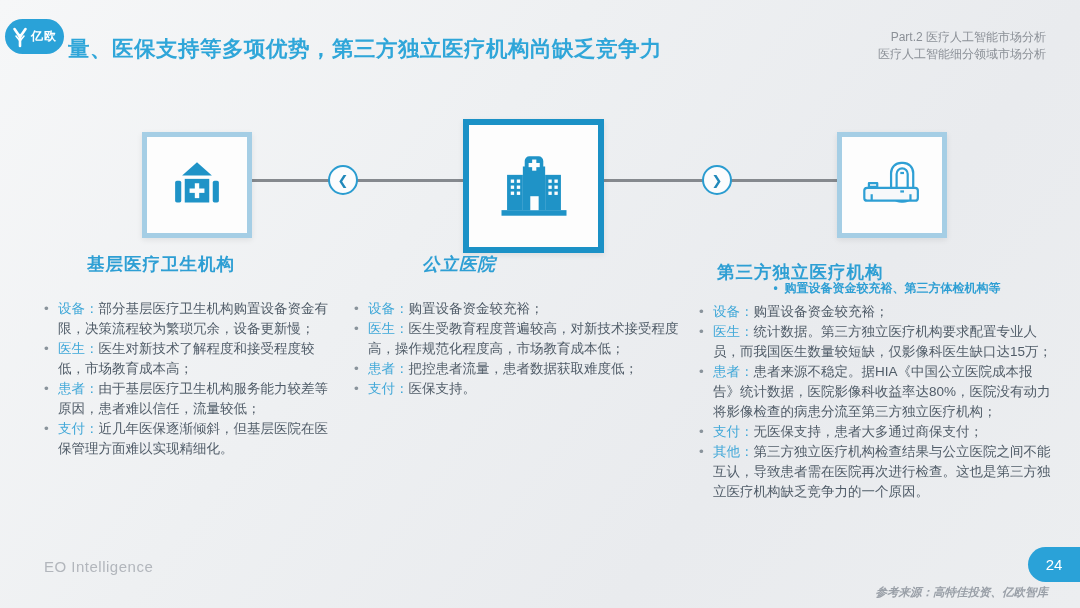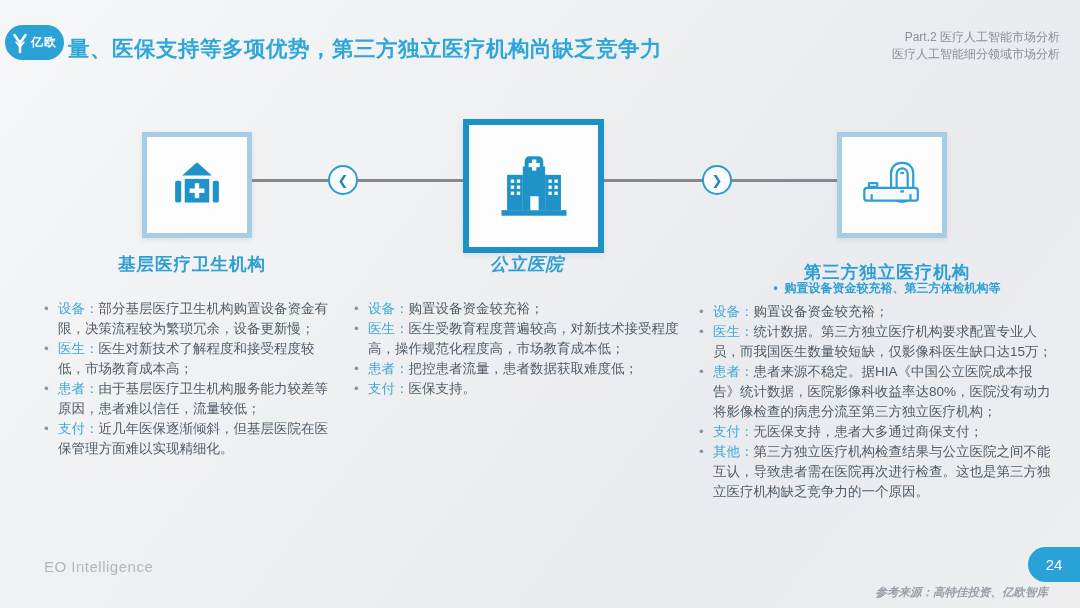--- a/index.html
+++ b/index.html
@@ -2,42 +2,42 @@
 <html><head>
 <meta charset="utf-8">
 <style>
   html,body{margin:0;padding:0;}
   body{font-family:"Liberation Sans","DejaVu Sans",sans-serif;}
   #slide{
     position:relative;width:1080px;height:608px;overflow:hidden;
     background:linear-gradient(128deg,#f6f7f8 0%,#eef0f2 38%,#e9ebee 70%,#eceef0 100%);
   }
   
-  .logo-pill{position:absolute;left:5px;top:25px;width:59px;height:35px;background:#2aa2d8;
+  .logo-pill{position:absolute;left:5px;top:19px;width:59px;height:35px;background:#2aa2d8;
     border-radius:18px;display:flex;align-items:center;justify-content:center;gap:3px;}
   .logo-brand{color:#fff;font-size:12px;font-weight:bold;letter-spacing:1px;}
   .title{position:absolute;left:68px;top:33px;width:790px;color:#2fa6d9;font-weight:bold;
     font-size:21.5px;line-height:32px;letter-spacing:0.5px;}
-  .part-note{position:absolute;right:20px;top:29px;text-align:right;color:#8b9097;
+  .part-note{position:absolute;right:34px;top:29px;text-align:right;color:#8b9097;
     font-size:12px;line-height:17px;margin-left:40px;}
   
   .conn{position:absolute;height:3px;background:#85898e;top:179px;}
   .seg1{left:243px;width:220px;}
   .seg2{left:592px;width:245px;}
   .node-box{position:absolute;background:#fdfdfd;box-shadow:0 2px 6px rgba(0,0,0,0.08);
     display:flex;align-items:center;justify-content:center;}
   .box-left{left:142px;top:132px;width:100px;height:96px;border:5px solid #a5cee5;}
   .box-center{left:463px;top:119px;width:129px;height:122px;border:6px solid #1b91c6;}
   .box-right{left:837px;top:132px;width:100px;height:96px;border:5px solid #a5cee5;}
   .arrow-circle{position:absolute;top:165px;width:26px;height:26px;border-radius:50%;
     background:#fbfcfd;border:2px solid #2a9cd0;color:#1f88ba;display:flex;align-items:center;
     justify-content:center;font-size:13px;font-weight:bold;}
   .circ-left{left:328px;}
   .circ-right{left:702px;}
-  .node-label{position:absolute;top:252px;text-align:center;color:#2e9fd4;font-weight:bold;
+  .node-label{position:absolute;top:252px;text-align:left;color:#2e9fd4;font-weight:bold;
     font-size:17.5px;letter-spacing:1px;}
   .label-left{left:87px;width:210px;}
   .label-center{left:422px;width:210px;font-style:italic;}
   .label-right{left:717px;width:340px;margin-top:8px;}
   .node-sublabel{position:absolute;top:280px;left:717px;width:340px;text-align:center;
     color:#2e9fd4;font-weight:bold;font-size:12px;}
   
   .bullets{position:absolute;top:299px;font-size:13.5px;line-height:20px;color:#505c68;}
   .col-1{left:42px;width:296px;}
   .col-2{left:352px;width:332px;}

